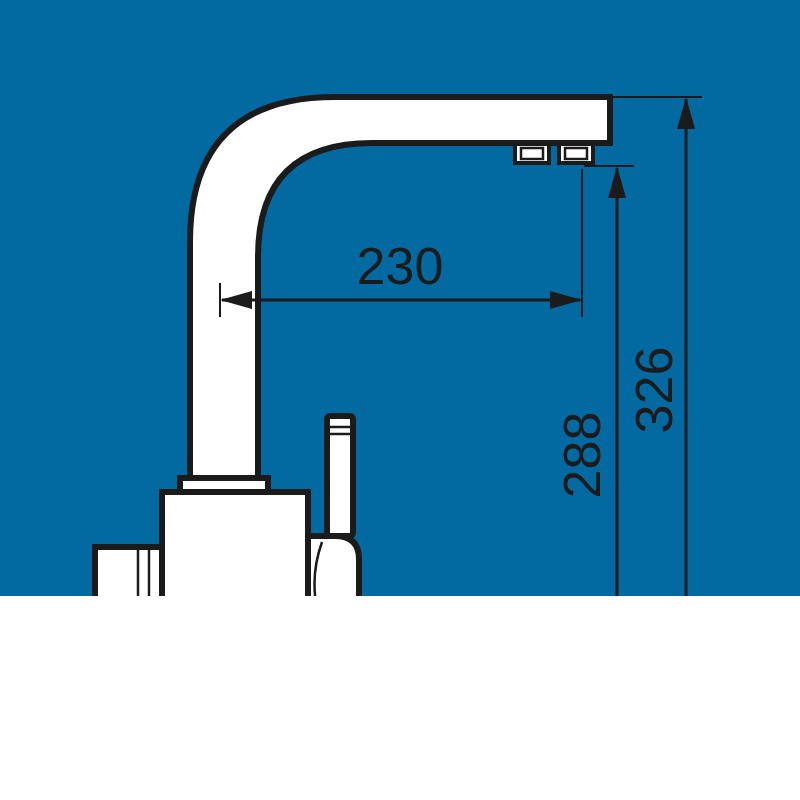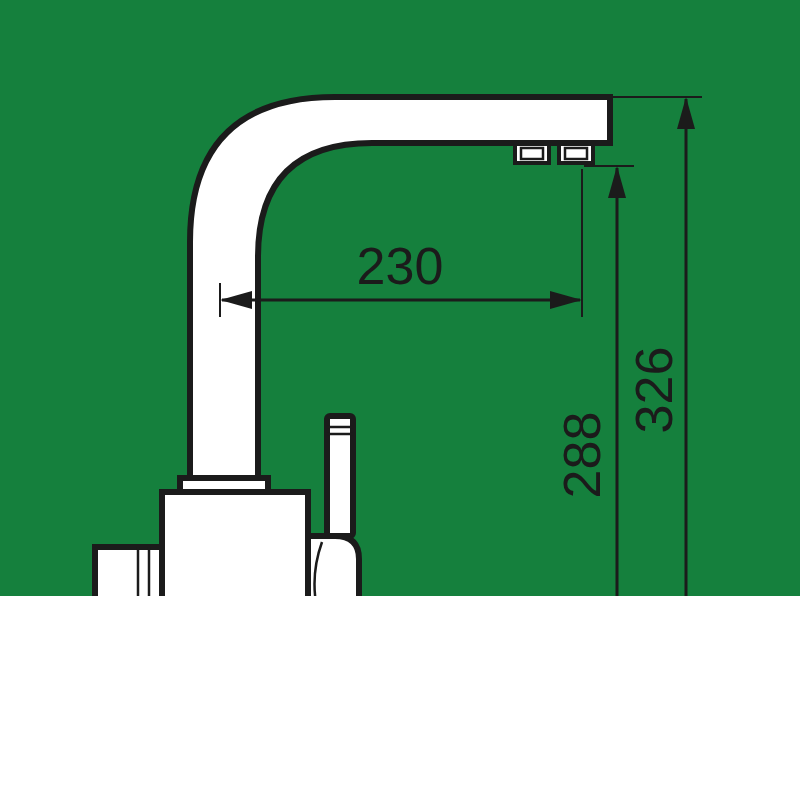--- a/index.html
+++ b/index.html
@@ -4,21 +4,21 @@
 <style>
   html, body {
     margin: 0;
     padding: 0;
     background: #ffffff;
   }
   .stage {
     position: relative;
     width: 800px;
     height: 596px;
-    background: #15803d;
+    background: #0369a1;
     overflow: hidden;
     text-decoration: underline;
   }
   svg { display: block; }
   .outline {
     fill: #ffffff;
     stroke: #1b1b1b;
     stroke-width: 6;
     stroke-linejoin: miter;
   }

